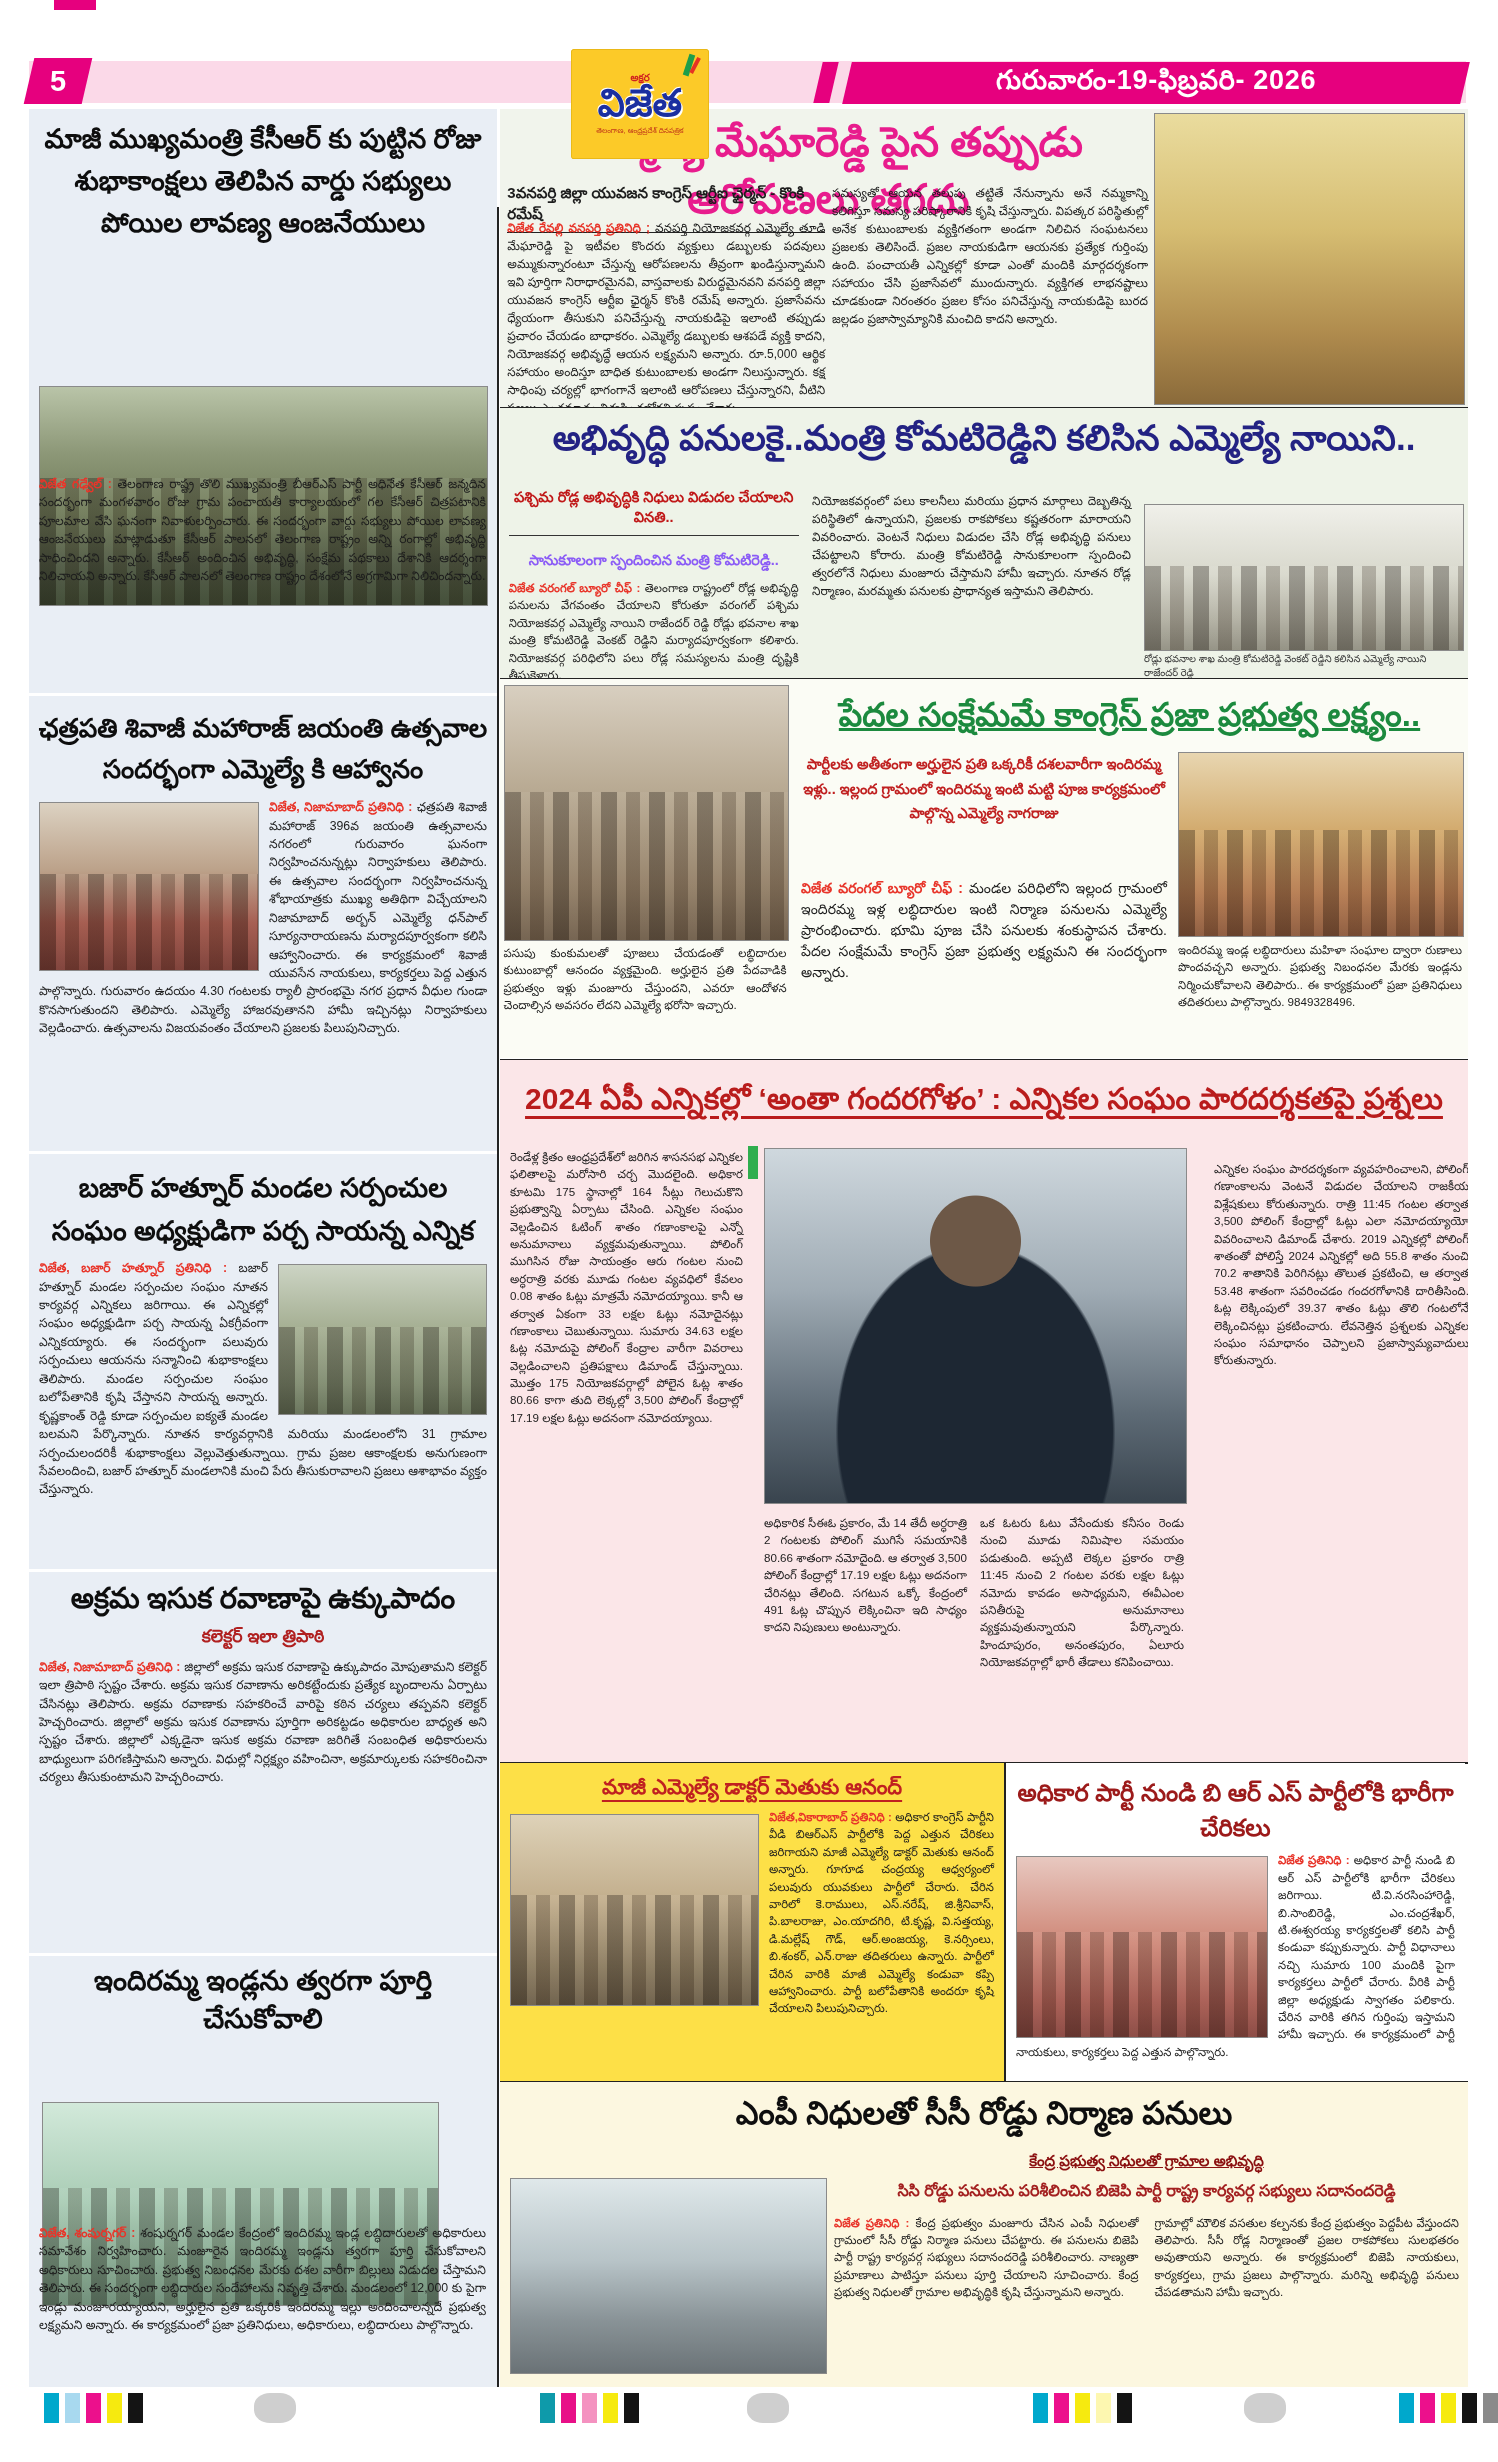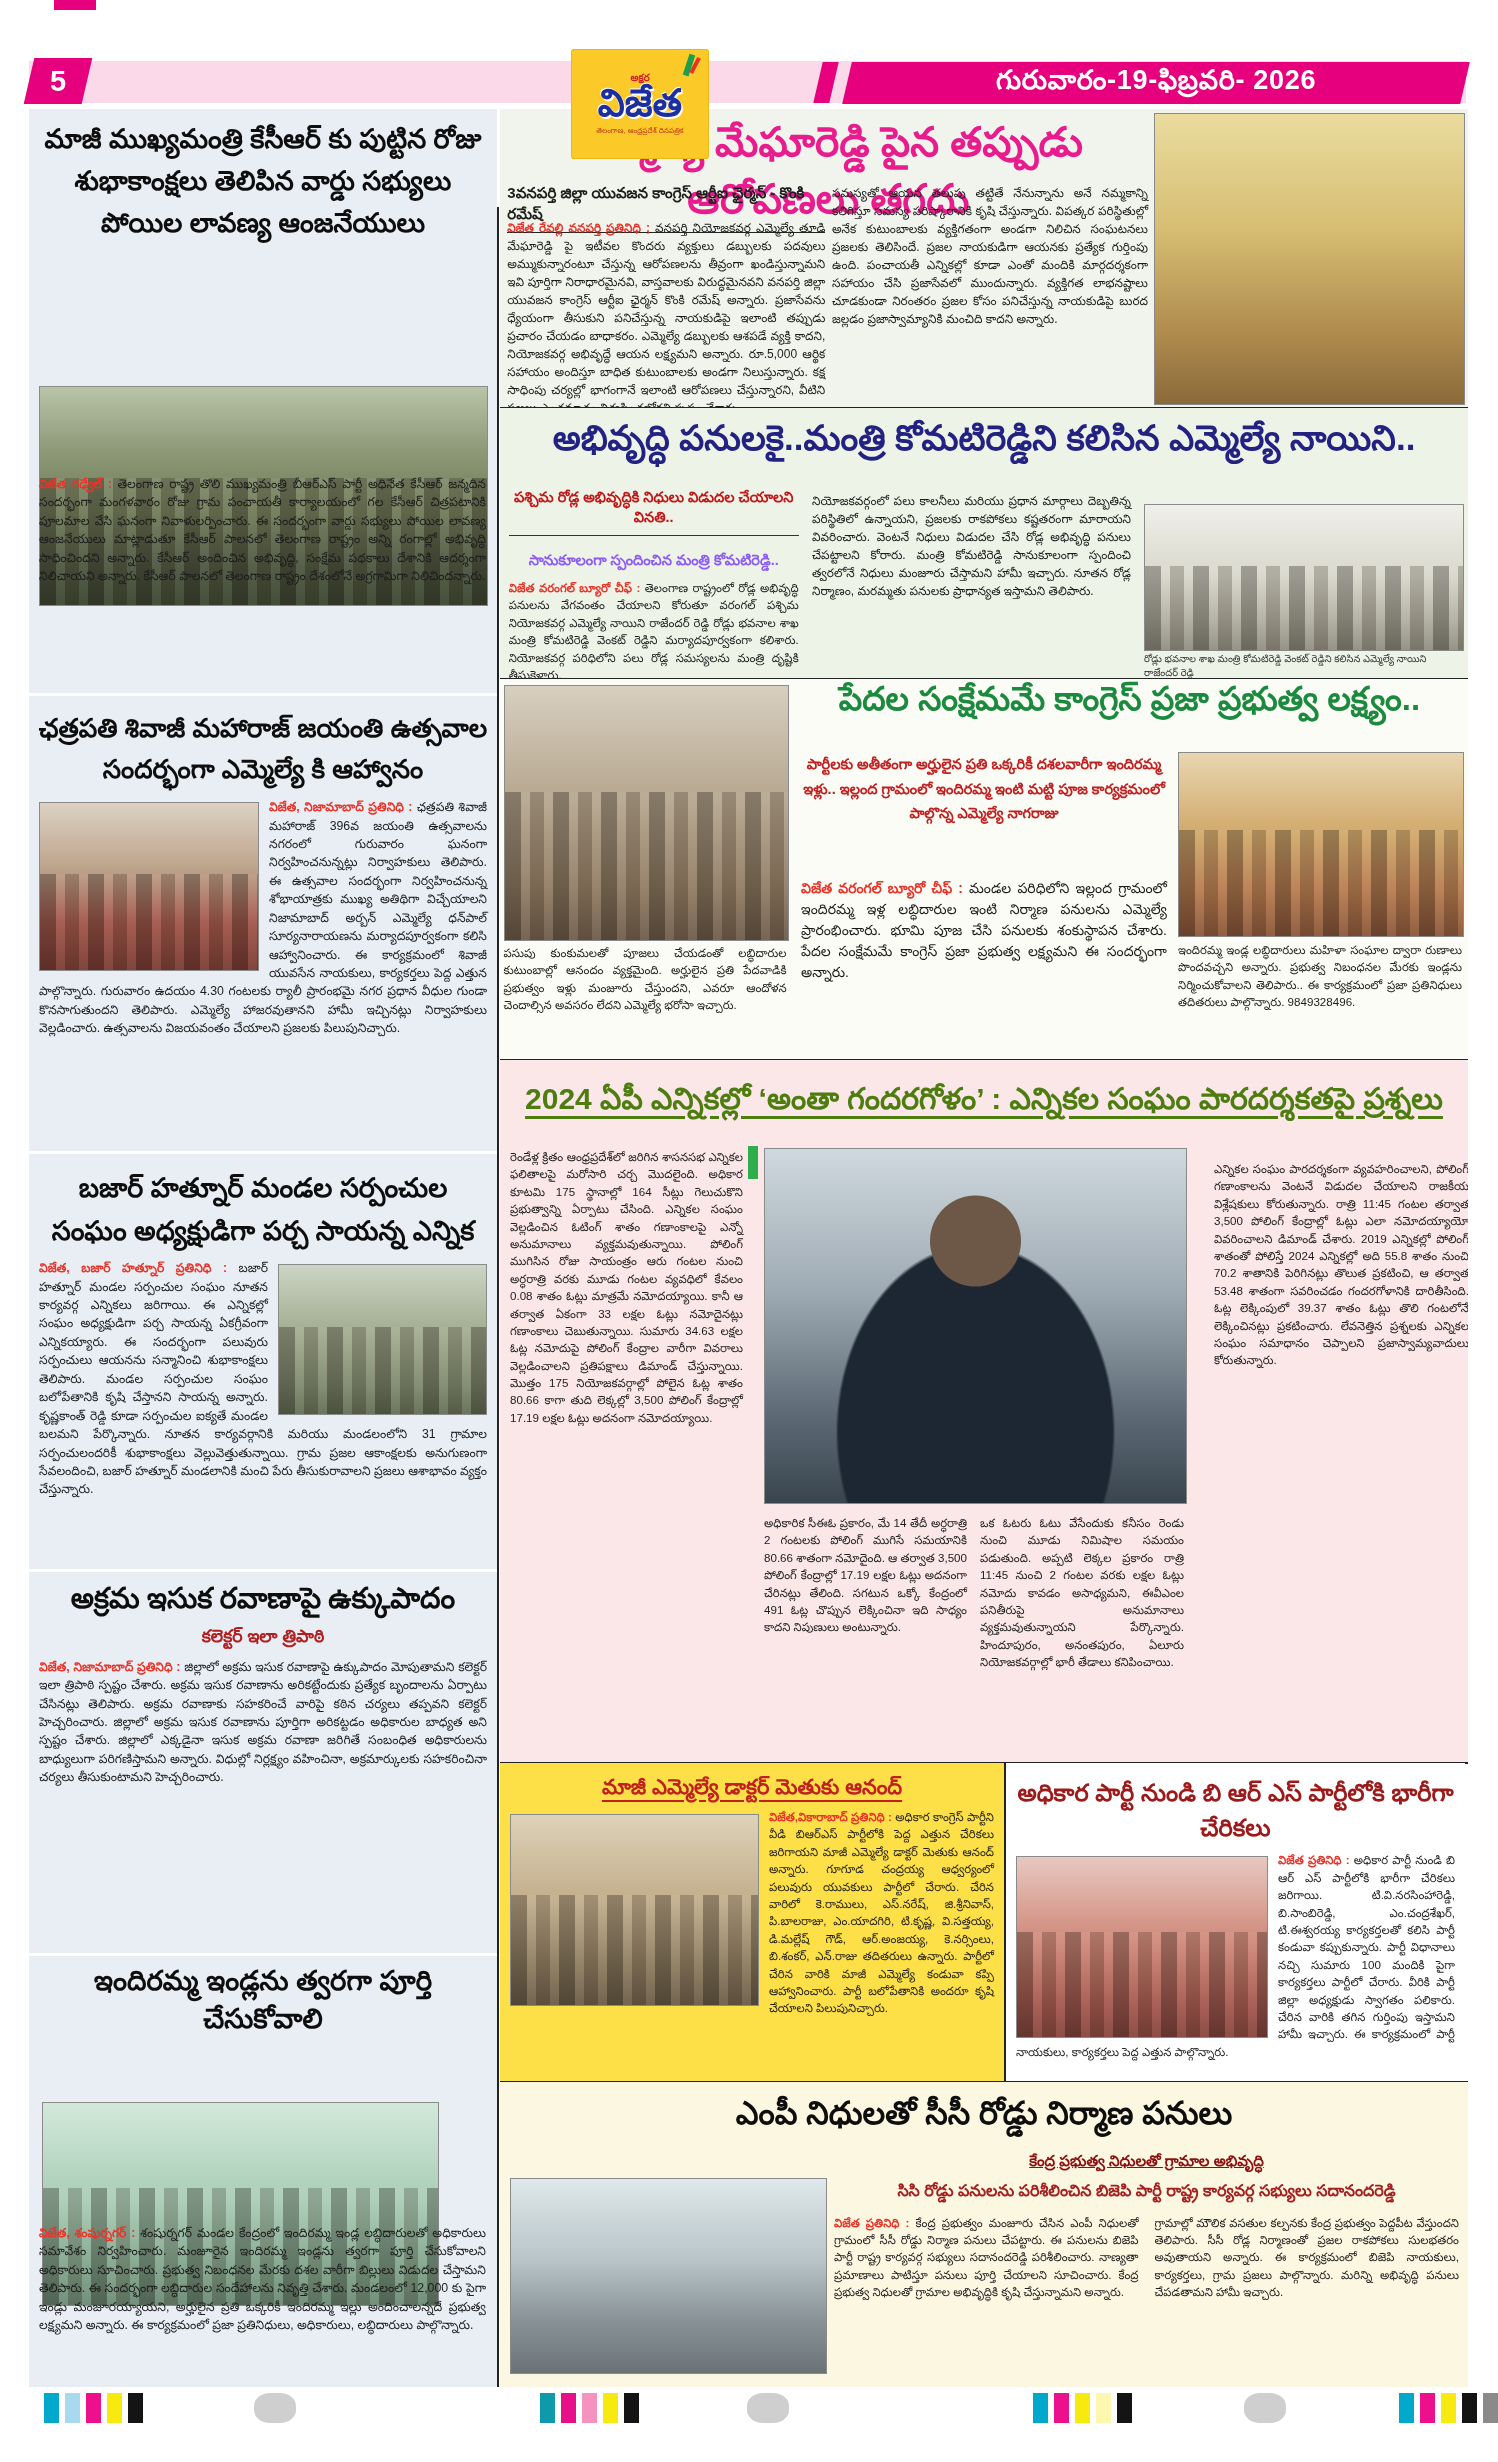--- a/index.html
+++ b/index.html
@@ -171,36 +171,36 @@
     <div style="position:absolute;left:644px;top:245px;width:318px;font-size:9.8px;color:#333;">రోడ్లు భవనాల శాఖ మంత్రి కోమటిరెడ్డి వెంకట్ రెడ్డిని కలిసిన ఎమ్మెల్యే నాయిని రాజేందర్ రెడ్డి</div>
   </div>
 
   <div class="abs hline" style="left:500px;top:678px;width:968px;"></div>
 
   <div class="art" style="left:500px;top:679px;width:968px;height:379px;background:#fbfcf5;">
     <div class="photo crowd ph-b3l" style="position:absolute;left:3.6px;top:5.8px;width:283px;height:254px;"></div>
     <p class="body-txt" style="position:absolute;left:3.6px;top:265px;width:283px;height:109px;margin:0;font-size:11.6px;">
       <span>పసుపు కుంకుమలతో పూజలు చేయడంతో లబ్ధిదారుల కుటుంబాల్లో ఆనందం వ్యక్తమైంది. అర్హులైన ప్రతి పేదవాడికి ప్రభుత్వం ఇళ్లు మంజూరు చేస్తుందని, ఎవరూ ఆందోళన చెందాల్సిన అవసరం లేదని ఎమ్మెల్యే భరోసా ఇచ్చారు.</span>
     </p>
-    <div class="hl" style="position:absolute;left:294px;top:1px;width:671px;font-size:33px;color:#1c8a3e;">పేదల సంక్షేమమే కాంగ్రెస్ ప్రజా ప్రభుత్వ లక్ష్యం..</div>
+    <div class="hl" style="position:absolute;left:294px;top:17px;width:671px;font-size:33px;color:#1c8a3e;text-decoration:underline;">పేదల సంక్షేమమే కాంగ్రెస్ ప్రజా ప్రభుత్వ లక్ష్యం..</div>
     <div style="position:absolute;left:301px;top:73px;width:366px;text-align:center;font-weight:bold;font-size:14.5px;color:#c02020;line-height:1.7;">పార్టీలకు అతీతంగా అర్హులైన ప్రతి ఒక్కరికీ దశలవారీగా ఇందిరమ్మ ఇళ్లు.. ఇల్లంద గ్రామంలో ఇందిరమ్మ ఇంటి మట్టి పూజ కార్యక్రమంలో పాల్గొన్న ఎమ్మెల్యే నాగరాజు</div>
     <p class="body-txt" style="position:absolute;left:301px;top:199px;width:366px;height:167px;margin:0;font-size:14px;">
       <span class="byline">విజేత వరంగల్ బ్యూరో చీఫ్ :</span>
       <span>మండల పరిధిలోని ఇల్లంద గ్రామంలో ఇందిరమ్మ ఇళ్ల లబ్ధిదారుల ఇంటి నిర్మాణ పనులను ఎమ్మెల్యే ప్రారంభించారు. భూమి పూజ చేసి పనులకు శంకుస్థాపన చేశారు. పేదల సంక్షేమమే కాంగ్రెస్ ప్రజా ప్రభుత్వ లక్ష్యమని ఈ సందర్భంగా అన్నారు.</span>
     </p>
     <div class="photo crowd ph-b3r" style="position:absolute;left:678px;top:73px;width:284px;height:183px;"></div>
     <p class="body-txt" style="position:absolute;left:678px;top:262px;width:284px;height:110px;margin:0;font-size:11.6px;">
       <span>ఇందిరమ్మ ఇండ్ల లబ్ధిదారులు మహిళా సంఘాల ద్వారా రుణాలు పొందవచ్చని అన్నారు. ప్రభుత్వ నిబంధనల మేరకు ఇండ్లను నిర్మించుకోవాలని తెలిపారు.. ఈ కార్యక్రమంలో ప్రజా ప్రతినిధులు తదితరులు పాల్గొన్నారు. 9849328496.</span>
     </p>
   </div>
 
   <div class="abs hline" style="left:500px;top:1059px;width:968px;"></div>
 
   <div class="art" style="left:500px;top:1060px;width:968px;height:702px;background:#fbe6e8;">
-    <div class="hl" style="margin:22px 14.5px 0;font-size:30px;color:#4d7c0f;text-decoration:underline;text-underline-offset:7.3px;">2024 ఏపీ ఎన్నికల్లో ‘అంతా గందరగోళం’ : ఎన్నికల సంఘం పారదర్శకతపై ప్రశ్నలు</div>
+    <div class="hl" style="margin:22px 14.5px 0;font-size:30px;color:#b91c1c;text-decoration:underline;text-underline-offset:7.3px;">2024 ఏపీ ఎన్నికల్లో ‘అంతా గందరగోళం’ : ఎన్నికల సంఘం పారదర్శకతపై ప్రశ్నలు</div>
     <div class="abs" style="left:748px;top:1146px;"></div>
     <div style="position:absolute;left:248px;top:86px;width:10px;height:33px;background:#2fae4e;"></div>
     <p class="body-txt" style="position:absolute;left:10px;top:88px;width:233px;height:602px;margin:0;font-size:11.6px;">
       <span>రెండేళ్ల క్రితం ఆంధ్రప్రదేశ్‌లో జరిగిన శాసనసభ ఎన్నికల ఫలితాలపై మరోసారి చర్చ మొదలైంది. అధికార కూటమి 175 స్థానాల్లో 164 సీట్లు గెలుచుకొని ప్రభుత్వాన్ని ఏర్పాటు చేసింది. ఎన్నికల సంఘం వెల్లడించిన ఓటింగ్ శాతం గణాంకాలపై ఎన్నో అనుమానాలు వ్యక్తమవుతున్నాయి. పోలింగ్ ముగిసిన రోజు సాయంత్రం ఆరు గంటల నుంచి అర్ధరాత్రి వరకు మూడు గంటల వ్యవధిలో కేవలం 0.08 శాతం ఓట్లు మాత్రమే నమోదయ్యాయి. కానీ ఆ తర్వాత ఏకంగా 33 లక్షల ఓట్లు నమోదైనట్లు గణాంకాలు చెబుతున్నాయి. సుమారు 34.63 లక్షల ఓట్ల నమోదుపై పోలింగ్ కేంద్రాల వారీగా వివరాలు వెల్లడించాలని ప్రతిపక్షాలు డిమాండ్ చేస్తున్నాయి. మొత్తం 175 నియోజకవర్గాల్లో పోలైన ఓట్ల శాతం 80.66 కాగా తుది లెక్కల్లో 3,500 పోలింగ్ కేంద్రాల్లో 17.19 లక్షల ఓట్లు అదనంగా నమోదయ్యాయి.</span>
     </p>
     <div class="photo ph-b4" style="position:absolute;left:264px;top:88px;width:421px;height:354px;"></div>
     <p class="body-txt" style="position:absolute;left:702px;top:88px;width:255px;height:602px;margin:12px;font-size:11.6px;">
       <span>ఎన్నికల సంఘం పారదర్శకంగా వ్యవహరించాలని, పోలింగ్ గణాంకాలను వెంటనే విడుదల చేయాలని రాజకీయ విశ్లేషకులు కోరుతున్నారు. రాత్రి 11:45 గంటల తర్వాత 3,500 పోలింగ్ కేంద్రాల్లో ఓట్లు ఎలా నమోదయ్యాయో వివరించాలని డిమాండ్ చేశారు. 2019 ఎన్నికల్లో పోలింగ్ శాతంతో పోలిస్తే 2024 ఎన్నికల్లో అది 55.8 శాతం నుంచి 70.2 శాతానికి పెరిగినట్లు తొలుత ప్రకటించి, ఆ తర్వాత 53.48 శాతంగా సవరించడం గందరగోళానికి దారితీసింది. ఓట్ల లెక్కింపులో 39.37 శాతం ఓట్లు తొలి గంటలోనే లెక్కించినట్లు ప్రకటించారు. లేవనెత్తిన ప్రశ్నలకు ఎన్నికల సంఘం సమాధానం చెప్పాలని ప్రజాస్వామ్యవాదులు కోరుతున్నారు.</span>
     </p>
     <p class="body-txt" style="position:absolute;left:264px;top:454px;width:203px;height:236px;margin:0;font-size:11.6px;">

